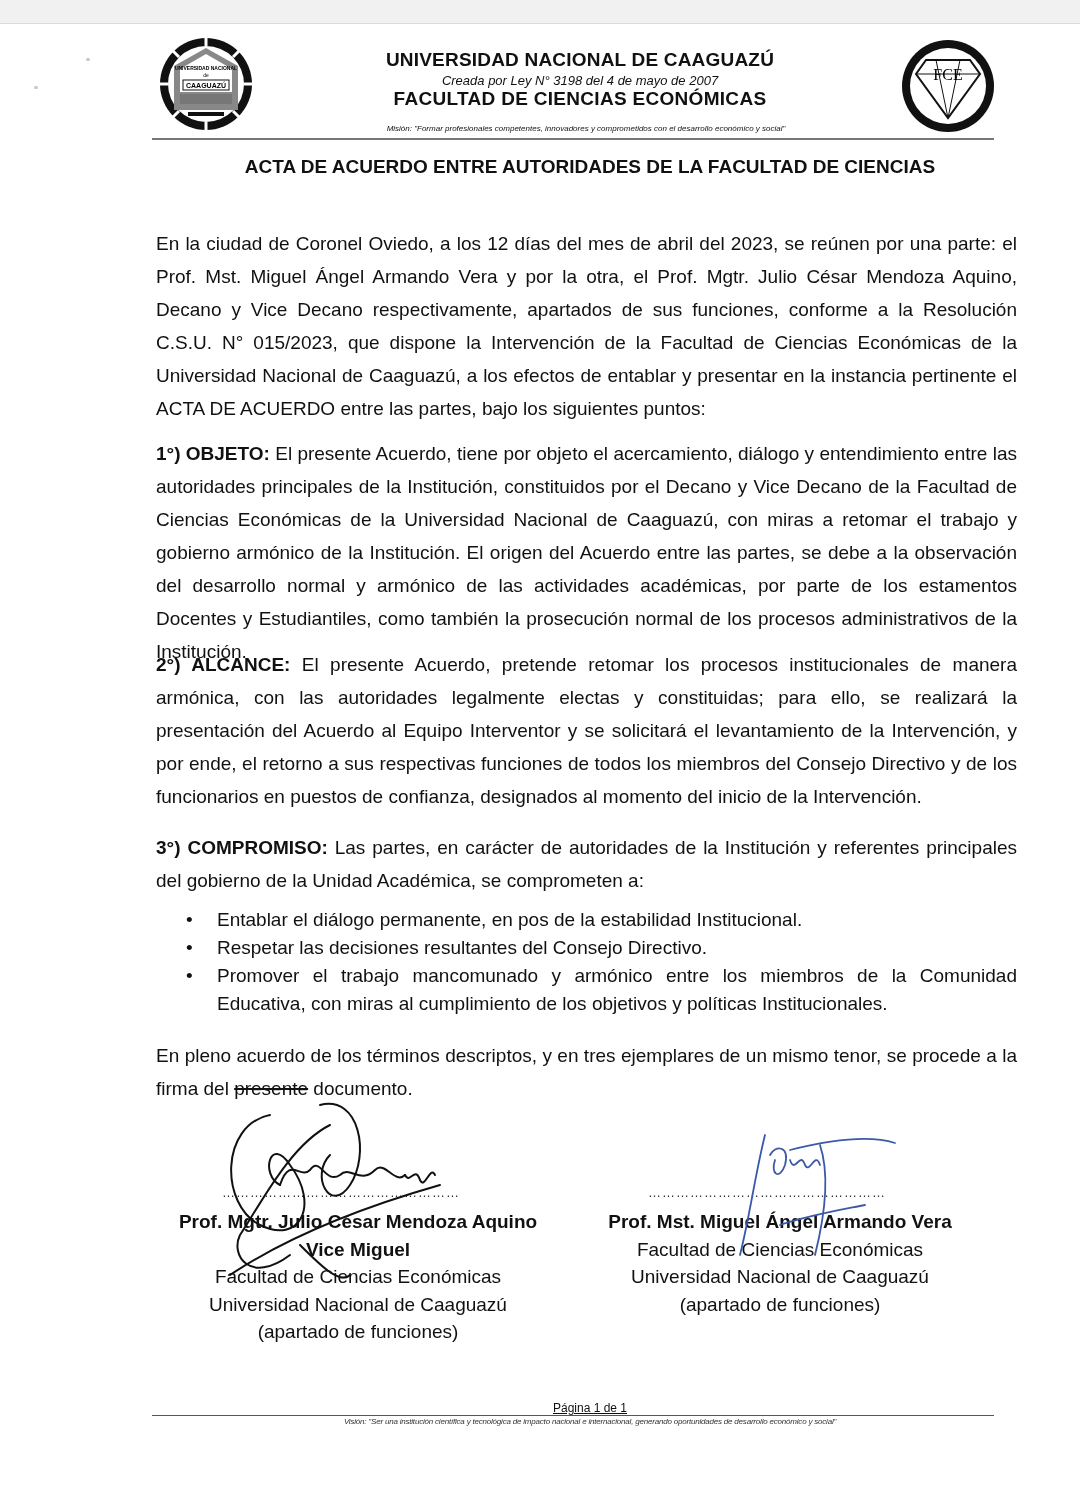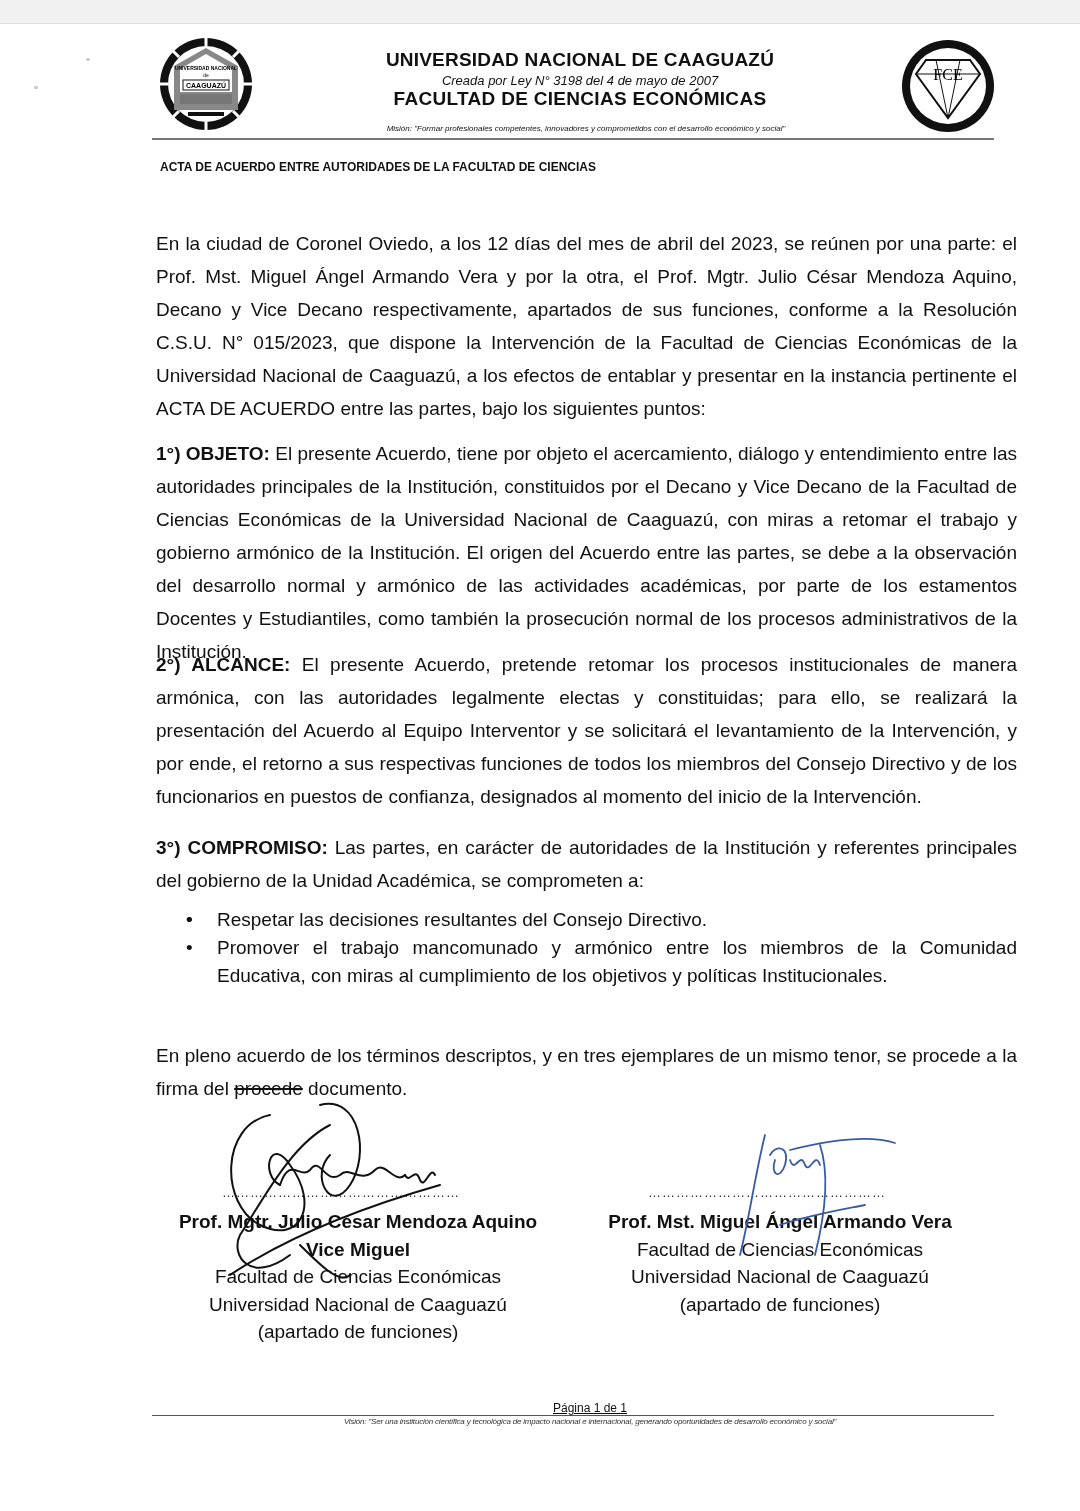--- a/index.html
+++ b/index.html
@@ -19,22 +19,22 @@
       font-weight: bold; font-size: 19px; letter-spacing: 0.2px; }
     .hdr-law { position: absolute; left: 0; width: 1160px; top: 73px; text-align: center;
       font-style: italic; font-size: 13px; }
     .hdr-fac { position: absolute; left: 0; width: 1160px; top: 88px; text-align: center;
       font-weight: bold; font-size: 19px; letter-spacing: 0.3px; }
     .hdr-mission { position: absolute; left: 0; width: 1172px; top: 124px; text-align: center;
       font-style: italic; font-size: 8px; }
     .hdr-rule { position: absolute; left: 152px; top: 138px; width: 842px; height: 2px; background: #777; }
 
     
-    .doc-title { position: absolute; left: 160px; width: 860px; top: 153px; text-align: left;
-      font-weight: bold; font-size: 12px; line-height: 28px; }
+    .doc-title { position: absolute; left: 160px; width: 860px; top: 153px; text-align: center;
+      font-weight: bold; font-size: 19px; line-height: 28px; }
 
     
     .para { position: absolute; left: 156px; width: 861px; font-size: 19px; line-height: 33px;
       text-align: justify; }
     .para b { font-weight: bold; }
     .p-intro { top: 227px; }
     .p-1 { top: 437px; }
     .p-2 { top: 648px; }
     .p-3 { top: 831px; }
 
@@ -121,26 +121,26 @@
 
 <p class="para p-intro">En la ciudad de Coronel Oviedo, a los 12 días del mes de abril del 2023, se reúnen por una parte: el Prof. Mst. Miguel Ángel Armando Vera y por la otra, el Prof. Mgtr. Julio César Mendoza Aquino, Decano y Vice Decano respectivamente, apartados de sus funciones, conforme a la Resolución C.S.U. N° 015/2023, que dispone la Intervención de la Facultad de Ciencias Económicas de la Universidad Nacional de Caaguazú, a los efectos de entablar y presentar en la instancia pertinente el ACTA DE ACUERDO entre las partes, bajo los siguientes puntos:</p>
 
 <p class="para p-1"><b>1°) OBJETO:</b><span> El presente Acuerdo, tiene por objeto el acercamiento, diálogo y entendimiento entre las autoridades principales de la Institución, constituidos por el Decano y Vice Decano de la Facultad de Ciencias Económicas de la Universidad Nacional de Caaguazú, con miras a retomar el trabajo y gobierno armónico de la Institución. El origen del Acuerdo entre las partes, se debe a la observación del desarrollo normal y armónico de las actividades académicas, por parte de los estamentos Docentes y Estudiantiles, como también la prosecución normal de los procesos administrativos de la Institución.</span></p>
 
 <p class="para p-2"><b>2°) ALCANCE:</b><span> El presente Acuerdo, pretende retomar los procesos institucionales de manera armónica, con las autoridades legalmente electas y constituidas; para ello, se realizará la presentación del Acuerdo al Equipo Interventor y se solicitará el levantamiento de la Intervención, y por ende, el retorno a sus respectivas funciones de todos los miembros del Consejo Directivo y de los funcionarios en puestos de confianza, designados al momento del inicio de la Intervención.</span></p>
 
 <p class="para p-3"><b>3°) COMPROMISO:</b><span> Las partes, en carácter de autoridades de la Institución y referentes principales del gobierno de la Unidad Académica, se comprometen a:</span></p>
 
 <div class="bullets">
-  <div class="bullet"><span class="dot">•</span></div>
+  <div class="bullet"><span class="dot">•</span><span>Entablar el diálogo permanente, en pos de la estabilidad Institucional.</span></div>
   <div class="bullet"><span class="dot">•</span><span>Respetar las decisiones resultantes del Consejo Directivo.</span></div>
   <div class="bullet"><span class="dot">•</span><span>Promover el trabajo mancomunado y armónico entre los miembros de la Comunidad Educativa, con miras al cumplimiento de los objetivos y políticas Institucionales.</span></div>
 </div>
 
-<p class="para p-close"><span>En pleno acuerdo de los términos descriptos, y en tres ejemplares de un mismo tenor, se procede a la firma del </span><span class="strike-note">procede</span><span> documento.</span></p>
+<p class="para p-close"><span>En pleno acuerdo de los términos descriptos, y en tres ejemplares de un mismo tenor, se procede a la firma del </span><span class="strike-note">presente</span><span> documento.</span></p>
 
 <div class="sig-dots left">……………………………………………</div>
 <div class="sig-dots right">……………………………………………</div>
 
 <div class="sig-block left">
   <div class="name">Prof. Mgtr. Julio César Mendoza Aquino</div>
   <div class="role">Vice Miguel</div>
   <div>Facultad de Ciencias Económicas</div>
   <div>Universidad Nacional de Caaguazú</div>
   <div>(apartado de funciones)</div>

